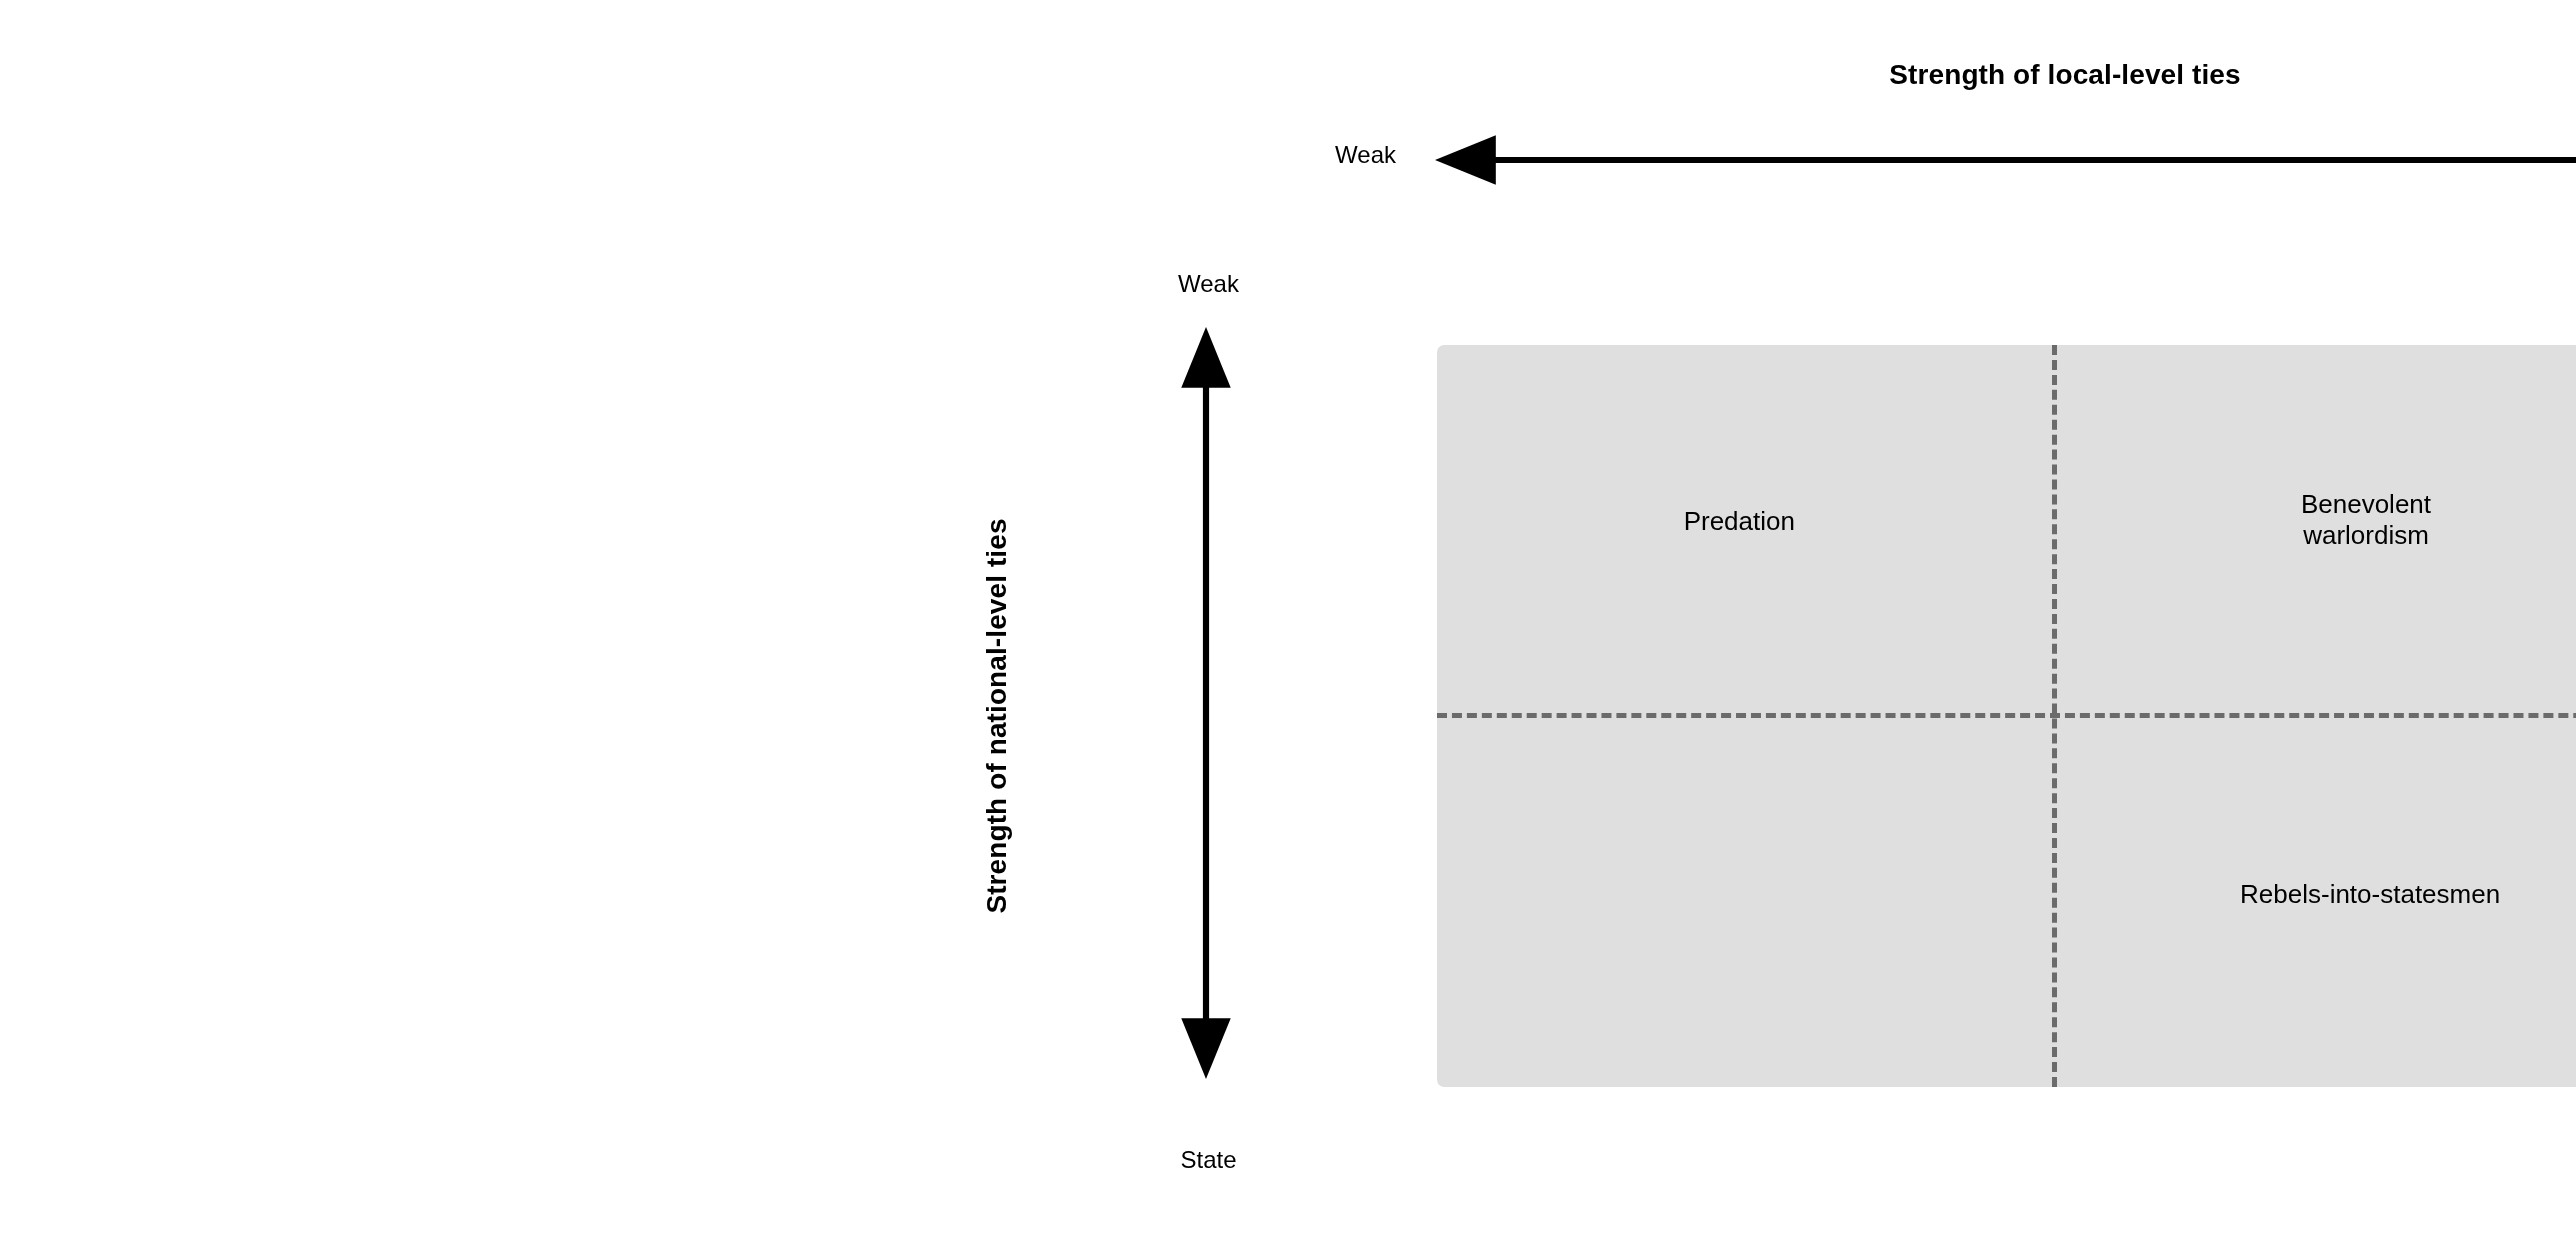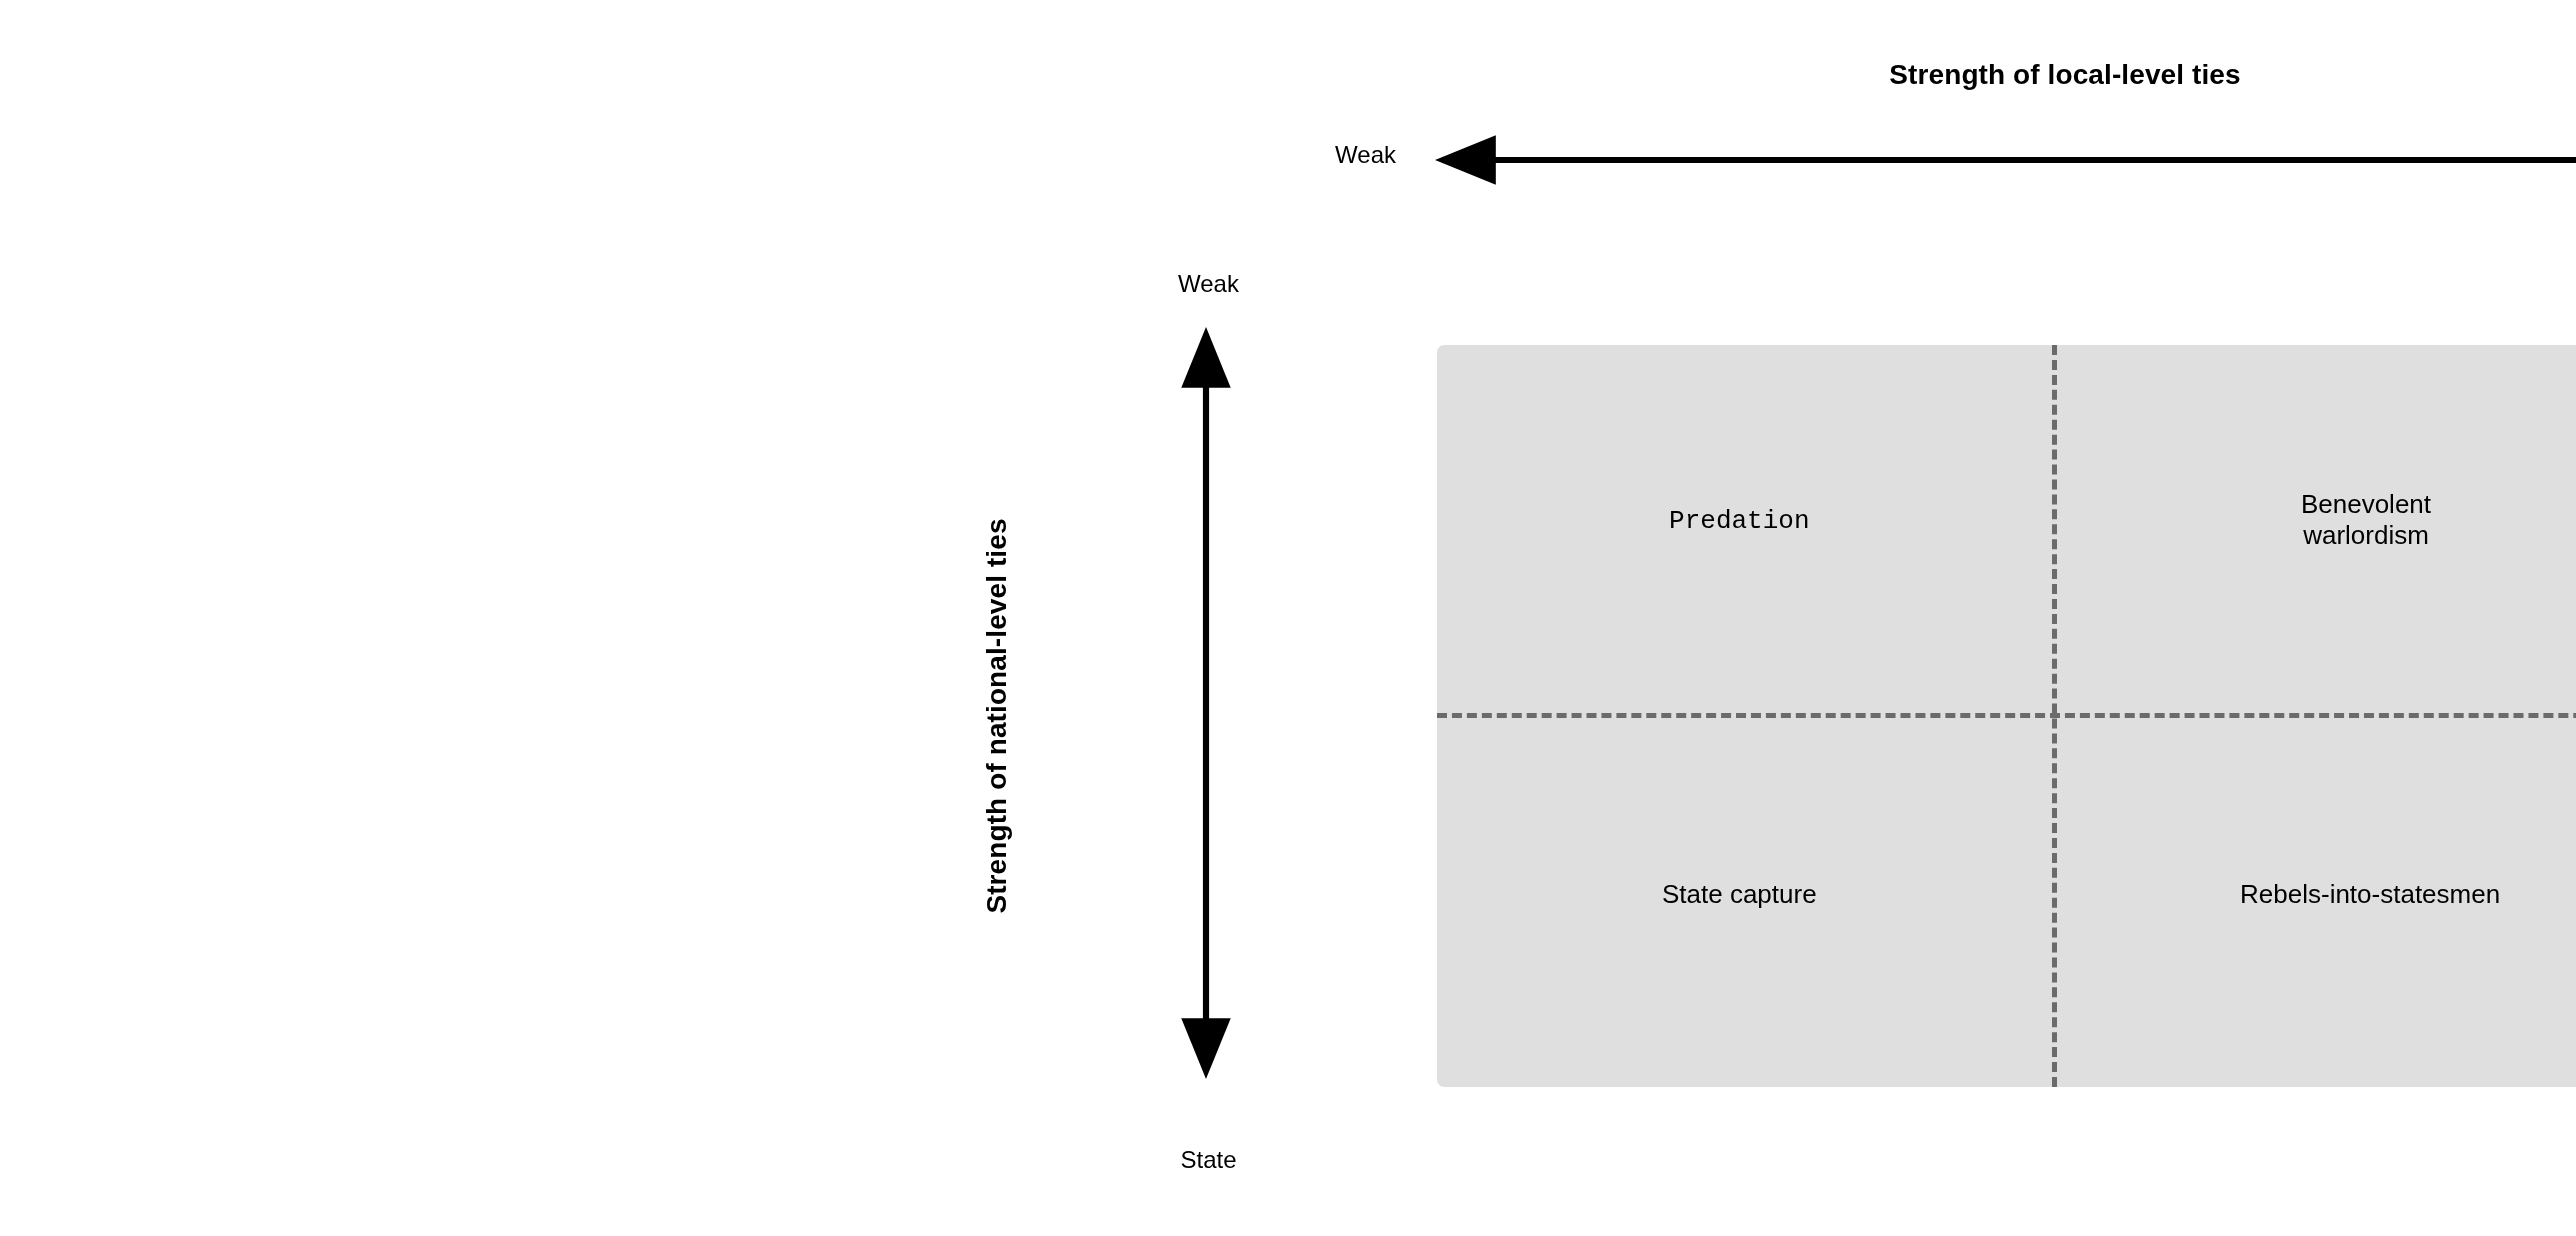--- a/index.html
+++ b/index.html
@@ -134,21 +134,21 @@
     text-align: center;
     font-size: 26px;
     line-height: 1.18;
     color: #000000;
   }
   #quadrant-top-left     { left: 0px;    top: 0px;   width: 615px; height: 368px; }
   #quadrant-top-right    { left: 621px; top: 0px;   width: 616px; height: 368px; }
   #quadrant-bottom-left  { left: 0px;    top: 374px; width: 615px; height: 368px; }
   #quadrant-bottom-right { left: 621px; top: 374px; width: 616px; height: 368px; }
 
-  #quadrant-top-left .q-label     { transform: translate(-5.2px, -7.7px); font-family: Liberation Mono, monospace; }
+  #quadrant-top-left .q-label     { transform: translate(-5.2px, -7.7px); }
   #quadrant-top-right .q-label    { transform: translate(0px, -9.3px); }
   #quadrant-bottom-left .q-label  { transform: translate(-5.2px, -9.3px); }
   #quadrant-bottom-right .q-label { transform: translate(4.1px, -9.3px); }
 </style>
 </head>
 <body>
 
 <div id="canvas">
 
   <div id="x-axis-title">Strength of local-level ties</div>
@@ -188,23 +188,20 @@
       <span class="q-label">Predation</span>
     </div>
 
     <div class="quadrant" id="quadrant-top-right">
       <span class="q-label">
         <span>Benevolent</span><br>
         <span>warlordism</span>
       </span>
     </div>
 
-    <div class="quadrant" id="quadrant-bottom-left">
-      <span class="q-label">State capture</span>
-    </div>
 
     <div class="quadrant" id="quadrant-bottom-right">
       <span class="q-label">Rebels-into-statesmen</span>
     </div>
 
   </div>
 </div>
 
 
 </body></html>

